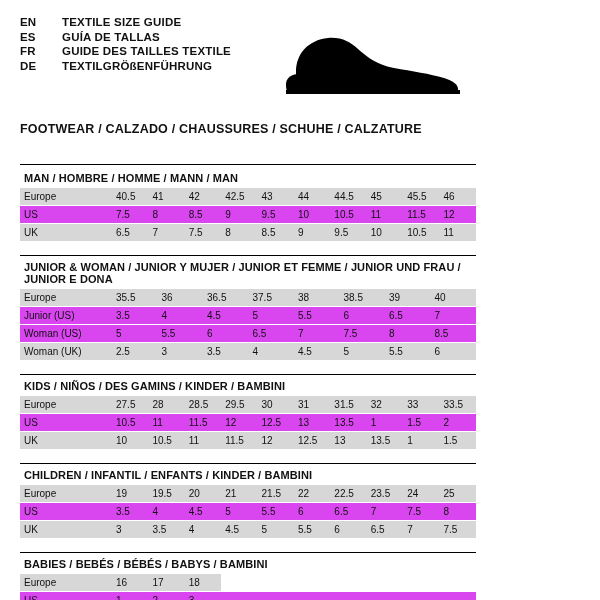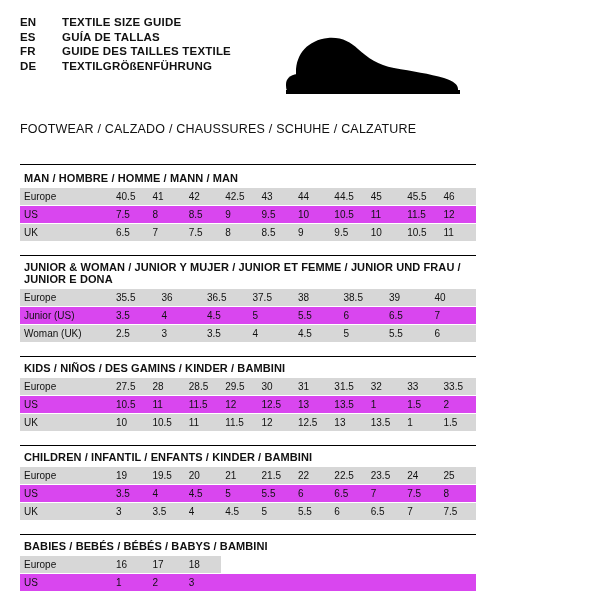--- a/index.html
+++ b/index.html
@@ -44,21 +44,21 @@
   .shoe-art {
     position: absolute;
     right: 8px;
     top: 16px;
     width: 190px;
     height: 66px;
   }
   .cat-title {
     margin-top: 14px;
     font-size: 12.5px;
-    font-weight: normal;
+    font-weight: bold;
     letter-spacing: 0.2px;
   }
 
   
   .groups {
     margin-top: 28px;
   }
   .group {
     margin-bottom: 13px;
   }
@@ -207,20 +207,31 @@
             <td class="label">Junior (US)</td>
             <td>3.5</td>
             <td>4</td>
             <td>4.5</td>
             <td>5</td>
             <td>5.5</td>
             <td>6</td>
             <td>6.5</td>
             <td>7</td>
           </tr>
+          <tr class="plain">
+            <td class="label">Woman (US)</td>
+            <td>5</td>
+            <td>5.5</td>
+            <td>6</td>
+            <td>6.5</td>
+            <td>7</td>
+            <td>7.5</td>
+            <td>8</td>
+            <td>8.5</td>
+          </tr>
           <tr class="shaded">
             <td class="label">Woman (UK)</td>
             <td>2.5</td>
             <td>3</td>
             <td>3.5</td>
             <td>4</td>
             <td>4.5</td>
             <td>5</td>
             <td>5.5</td>
             <td>6</td>

